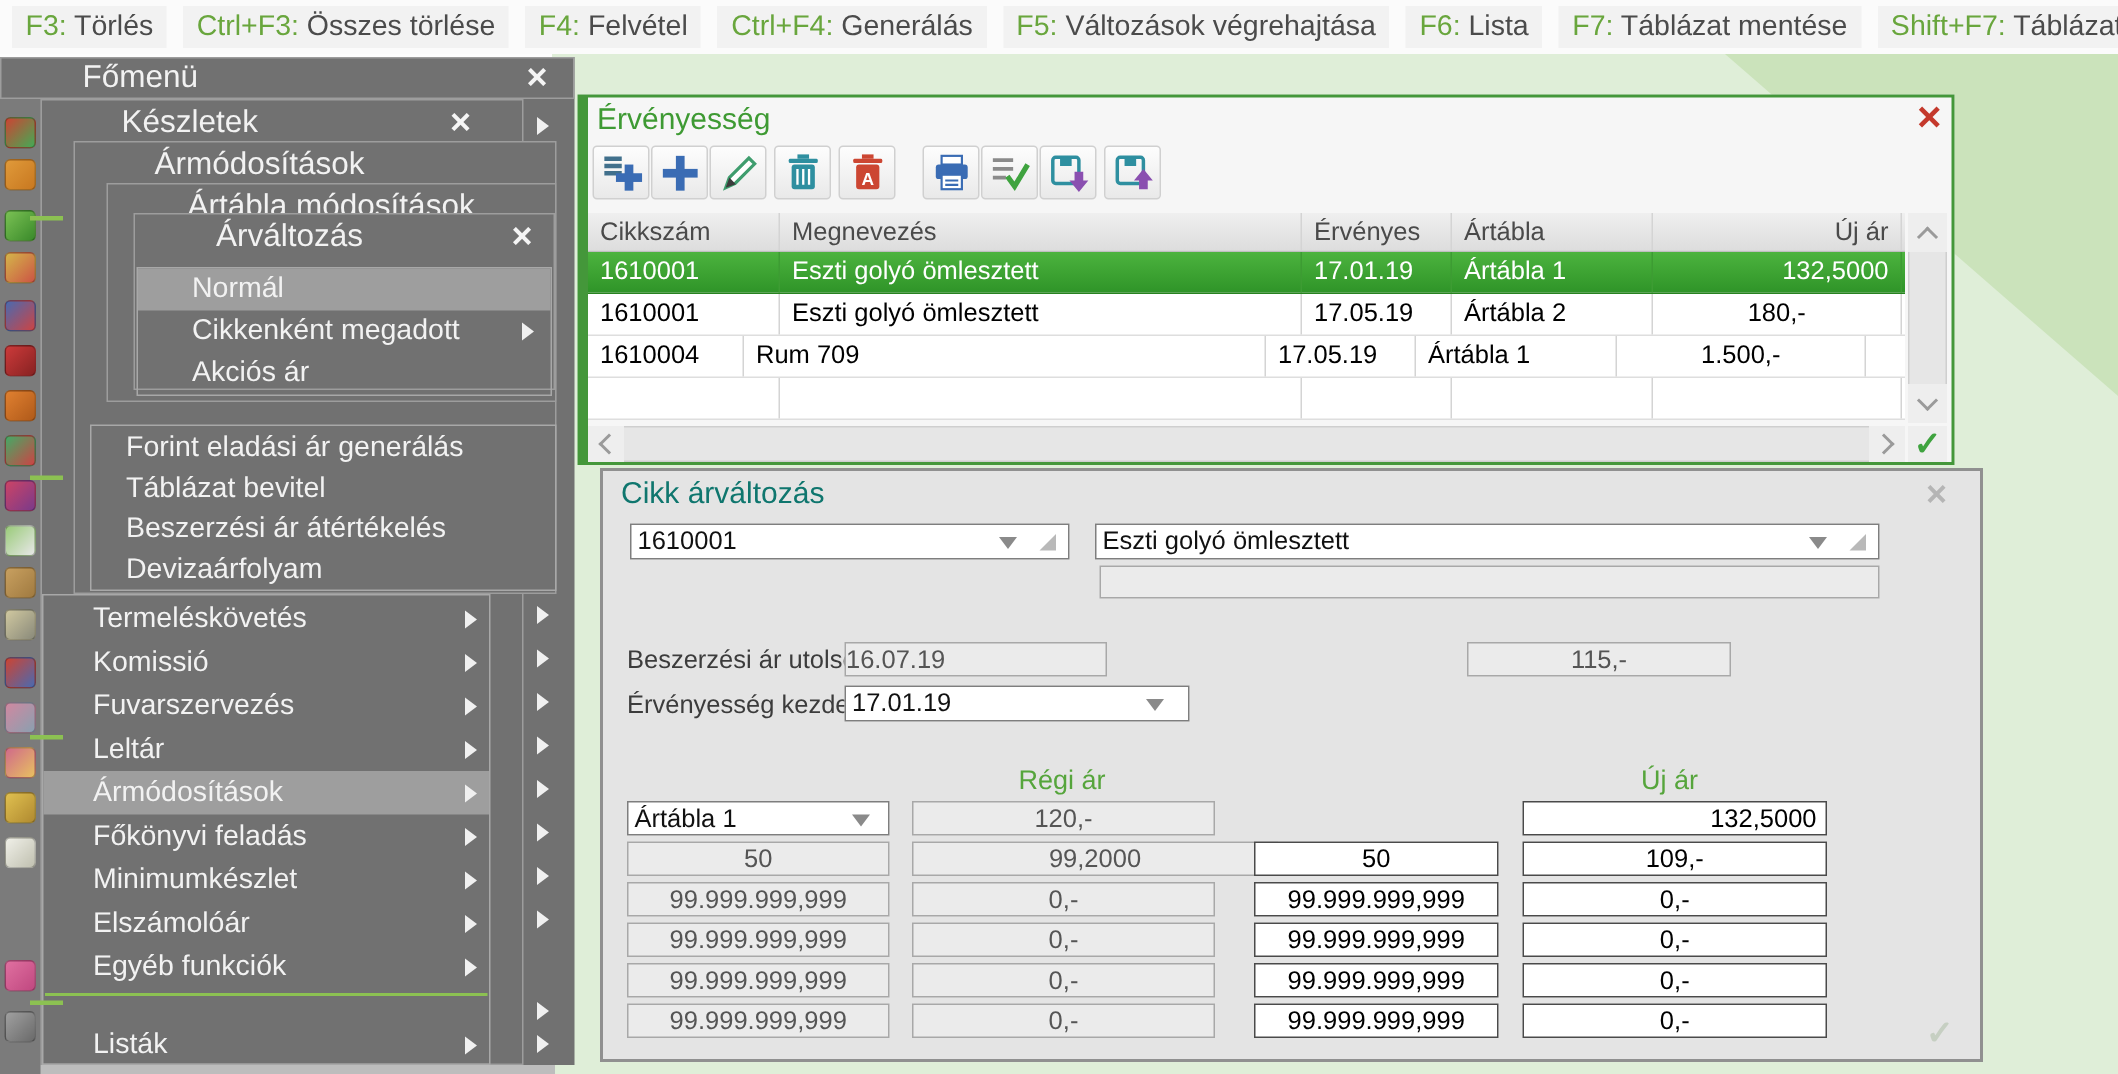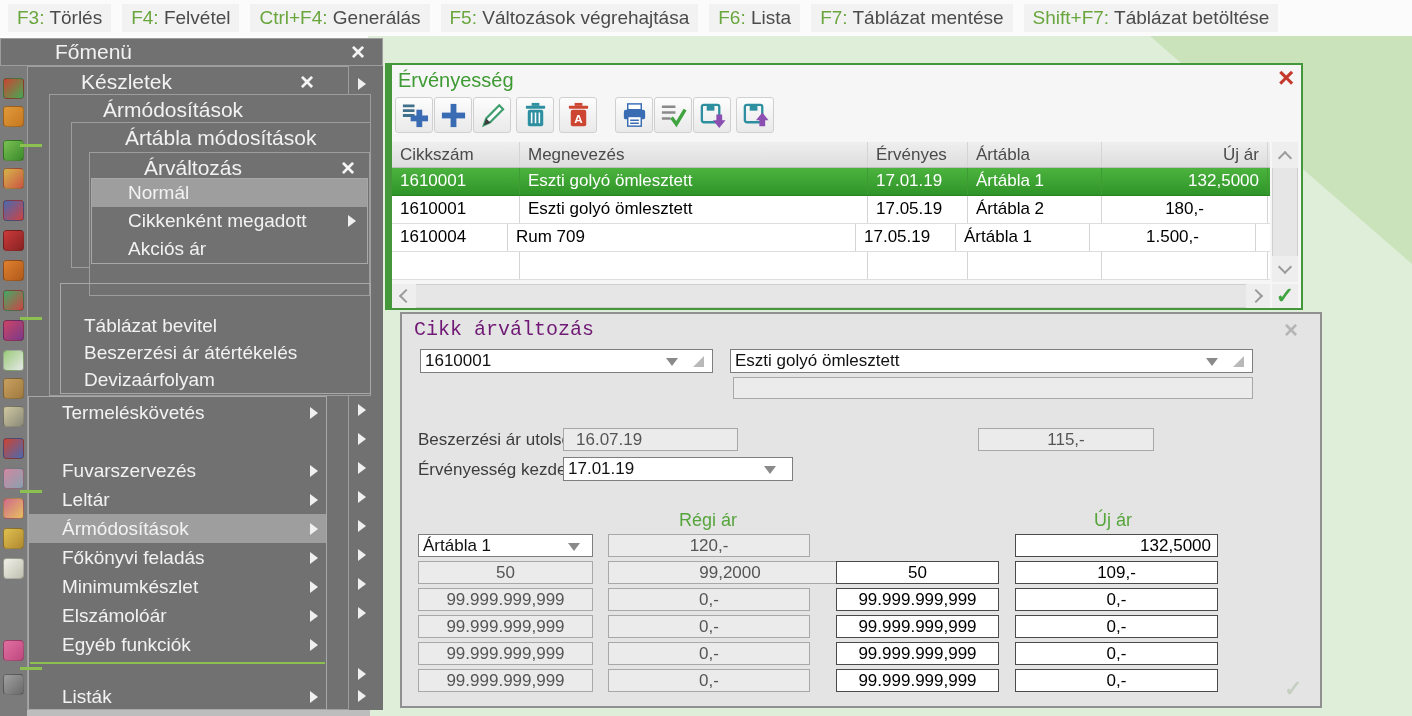--- a/index.html
+++ b/index.html
@@ -57,48 +57,49 @@
   .sbtn{position:absolute;background:#eeeeee;display:flex;align-items:center;justify-content:center;}
   .chev{width:10px;height:10px;border-left:2px solid #9a9a9a;border-bottom:2px solid #9a9a9a;}
   .chev.up{transform:rotate(135deg);margin-top:5px;}
   .chev.down{transform:rotate(-45deg);margin-bottom:4px;}
   .chev.left{transform:rotate(45deg);margin-left:4px;}
   .chev.right{transform:rotate(-135deg);margin-right:4px;}
   .okcheck{position:absolute;font-size:22px;font-weight:bold;color:#3fa33f;}
 
   
   #detail{position:absolute;left:400px;top:312px;width:922px;height:396px;background:#e4e4e4;border:2px solid #909090;}
-  #detail-title{position:absolute;left:12px;top:4px;font-size:20px;color:#701a75;font-family:Liberation Mono, monospace;}
+  #detail-title{position:absolute;left:12px;top:4px;font-size:20px;color:#0f766e;}
   #detail-close{position:absolute;left:882px;top:2px;font-size:24px;font-weight:bold;color:#b5b5b5;}
   .combo{position:absolute;height:24px;background:#fff;border:1px solid #7e7e7e;font-size:17px;color:#111;
     padding:1px 4px;white-space:nowrap;overflow:hidden;}
   .darr{position:absolute;width:0;height:0;border-top:8px solid #8a8a8a;
     border-left:6px solid transparent;border-right:6px solid transparent;}
   .grip{position:absolute;width:0;height:0;border-bottom:11px solid #b9b9b9;border-left:11px solid transparent;}
   .rofield{position:absolute;height:23px;background:#ebebeb;border:1px solid #a8a8a8;font-size:17px;color:#555;
-    padding:1px 12px;text-align:center;white-space:nowrap;}
+    padding:1px 0;text-align:center;white-space:nowrap;}
   .wfield{position:absolute;height:23px;background:#fff;border:1px solid #4a4a4a;font-size:17px;color:#000;
     padding:1px 4px;text-align:center;white-space:nowrap;}
   .dlabel{position:absolute;font-size:17px;color:#3c3c3c;white-space:nowrap;}
   .ghead{position:absolute;font-size:18px;color:#56a53c;white-space:nowrap;}
   #detail-check{position:absolute;left:882px;top:362px;font-size:22px;font-weight:bold;color:#c6cfc2;}
 </style>
 </head>
 <body>
 
 <div id="screen">
 
   <div class="bg-green">
     <div class="bg-green-dark"></div>
   </div>
   <div class="bg-green-top"></div>
   <div class="bottom-strip"></div>
 
   <div id="shortcut-bar">
       <div class="sc-item"><span class="sc-key">F3: </span><span>Törlés</span></div>
+      <div class="sc-item"><span class="sc-key">Ctrl+F3: </span><span>Összes törlése</span></div>
       <div class="sc-item"><span class="sc-key">F4: </span><span>Felvétel</span></div>
       <div class="sc-item"><span class="sc-key">Ctrl+F4: </span><span>Generálás</span></div>
       <div class="sc-item"><span class="sc-key">F5: </span><span>Változások végrehajtása</span></div>
       <div class="sc-item"><span class="sc-key">F6: </span><span>Lista</span></div>
       <div class="sc-item"><span class="sc-key">F7: </span><span>Táblázat mentése</span></div>
       <div class="sc-item"><span class="sc-key">Shift+F7: </span><span>Táblázat betöltése</span></div>
     </div>
 
   <div id="icon-strip">
       <div class="mini-icon" style="top: 12px; background: linear-gradient(135deg, rgb(204, 68, 51), rgb(68, 170, 85));"></div>
@@ -130,21 +131,21 @@
   <div class="mpanel" style="left:27px;top:66px;width:322px;height:644px;">
     <span class="mtitle" style="left:13px;top:3px;">Készletek</span>
     <span class="mclose" style="left:272px;top:5px;">×</span>
   </div>
   <div class="mpanel" style="left:49px;top:94px;width:322px;height:302px;">
     <span class="mtitle" style="left:13px;top:3px;">Ármódosítások</span>
   </div>
   <div class="mpanel" style="left:71px;top:122px;width:300px;height:146px;">
     <span class="mtitle" style="left:13px;top:3px;">Ártábla módosítások</span>
   </div>
-  <div class="mpanel" style="left:89px;top:152px;width:281px;height:144px;">
+  <div class="mpanel" style="left:89px;top:142px;width:281px;height:118px;">
     <span class="mtitle" style="left:14px;top:3px;">Árváltozás</span>
     <span class="mclose" style="left:251px;top:5px;">×</span>
   </div>
 
   <div class="mbox" style="left:91px;top:178px;width:277px;height:86px;" id="arvaltozas-items"></div>
   <div class="mbox" style="left:60px;top:283px;width:311px;height:111px;" id="armodositasok-items"></div>
   <div class="mbox" style="left:28px;top:396px;width:299px;height:314px;" id="keszletek-items"></div>
   <div id="strip-arrows">
       <div class="tri" style="left: 358px; top: 78px;"></div>
       <div class="tri" style="left: 358px; top: 404px;"></div>
@@ -248,21 +249,21 @@
           <div class="tcell" style="width: 166px; text-align: right;">132,5000</div>
         </div>
         <div class="trow">
           <div class="tcell" style="width: 128px;">1610001</div>
           <div class="tcell" style="width: 348px;">Eszti golyó ömlesztett</div>
           <div class="tcell" style="width: 100px;">17.05.19</div>
           <div class="tcell" style="width: 134px;">Ártábla 2</div>
           <div class="tcell" style="width: 166px; text-align: center;">180,-</div>
         </div>
         <div class="trow">
-          <div class="tcell" style="width: 116px;">1610004</div>
+          <div class="tcell" style="width: 104px;">1610004</div>
           <div class="tcell" style="width: 348px;">Rum 709</div>
           <div class="tcell" style="width: 100px;">17.05.19</div>
           <div class="tcell" style="width: 134px;">Ártábla 1</div>
           <div class="tcell" style="width: 166px; text-align: center;">1.500,-</div>
         </div>
         <div class="trow">
           <div class="tcell" style="width: 128px;"></div>
           <div class="tcell" style="width: 348px;"></div>
           <div class="tcell" style="width: 100px;"></div>
           <div class="tcell" style="width: 134px;"></div>
@@ -348,31 +349,38 @@
 <div class="mitem hl" style="left: 92px; top: 179px; width: 275px; height: 28px; line-height: 28px;">
       <span style="position: absolute; left: 36px;">Normál</span>
     </div>
     <div class="mitem" style="left: 92px; top: 207px; width: 275px; height: 28px; line-height: 28px;">
       <span style="position: absolute; left: 36px;">Cikkenként megadott</span>
       <div class="tri" style="left: 256px; top: 8px;"></div>
     </div>
     <div class="mitem" style="left: 92px; top: 235px; width: 275px; height: 28px; line-height: 28px;">
       <span style="position: absolute; left: 36px;">Akciós ár</span>
     </div>
+    <div class="mitem" style="left: 61px; top: 285px; width: 309px; height: 27px; line-height: 27px;">
+      <span style="position: absolute; left: 23px;">Forint eladási ár generálás</span>
+    </div>
     <div class="mitem" style="left: 61px; top: 312px; width: 309px; height: 27px; line-height: 27px;">
       <span style="position: absolute; left: 23px;">Táblázat bevitel</span>
     </div>
     <div class="mitem" style="left: 61px; top: 339px; width: 309px; height: 27px; line-height: 27px;">
       <span style="position: absolute; left: 23px;">Beszerzési ár átértékelés</span>
     </div>
     <div class="mitem" style="left: 61px; top: 366px; width: 309px; height: 27px; line-height: 27px;">
       <span style="position: absolute; left: 23px;">Devizaárfolyam</span>
     </div>
     <div class="mitem" style="left: 29px; top: 398px; width: 297px; height: 29px; line-height: 29px;">
       <span style="position: absolute; left: 33px;">Termeléskövetés</span>
+      <div class="tri" style="left: 281px; top: 8.5px;"></div>
+    </div>
+    <div class="mitem" style="left: 29px; top: 427px; width: 297px; height: 29px; line-height: 29px;">
+      <span style="position: absolute; left: 33px;">Komissió</span>
       <div class="tri" style="left: 281px; top: 8.5px;"></div>
     </div>
     <div class="mitem" style="left: 29px; top: 456px; width: 297px; height: 29px; line-height: 29px;">
       <span style="position: absolute; left: 33px;">Fuvarszervezés</span>
       <div class="tri" style="left: 281px; top: 8.5px;"></div>
     </div>
     <div class="mitem" style="left: 29px; top: 485px; width: 297px; height: 29px; line-height: 29px;">
       <span style="position: absolute; left: 33px;">Leltár</span>
       <div class="tri" style="left: 281px; top: 8.5px;"></div>
     </div>

